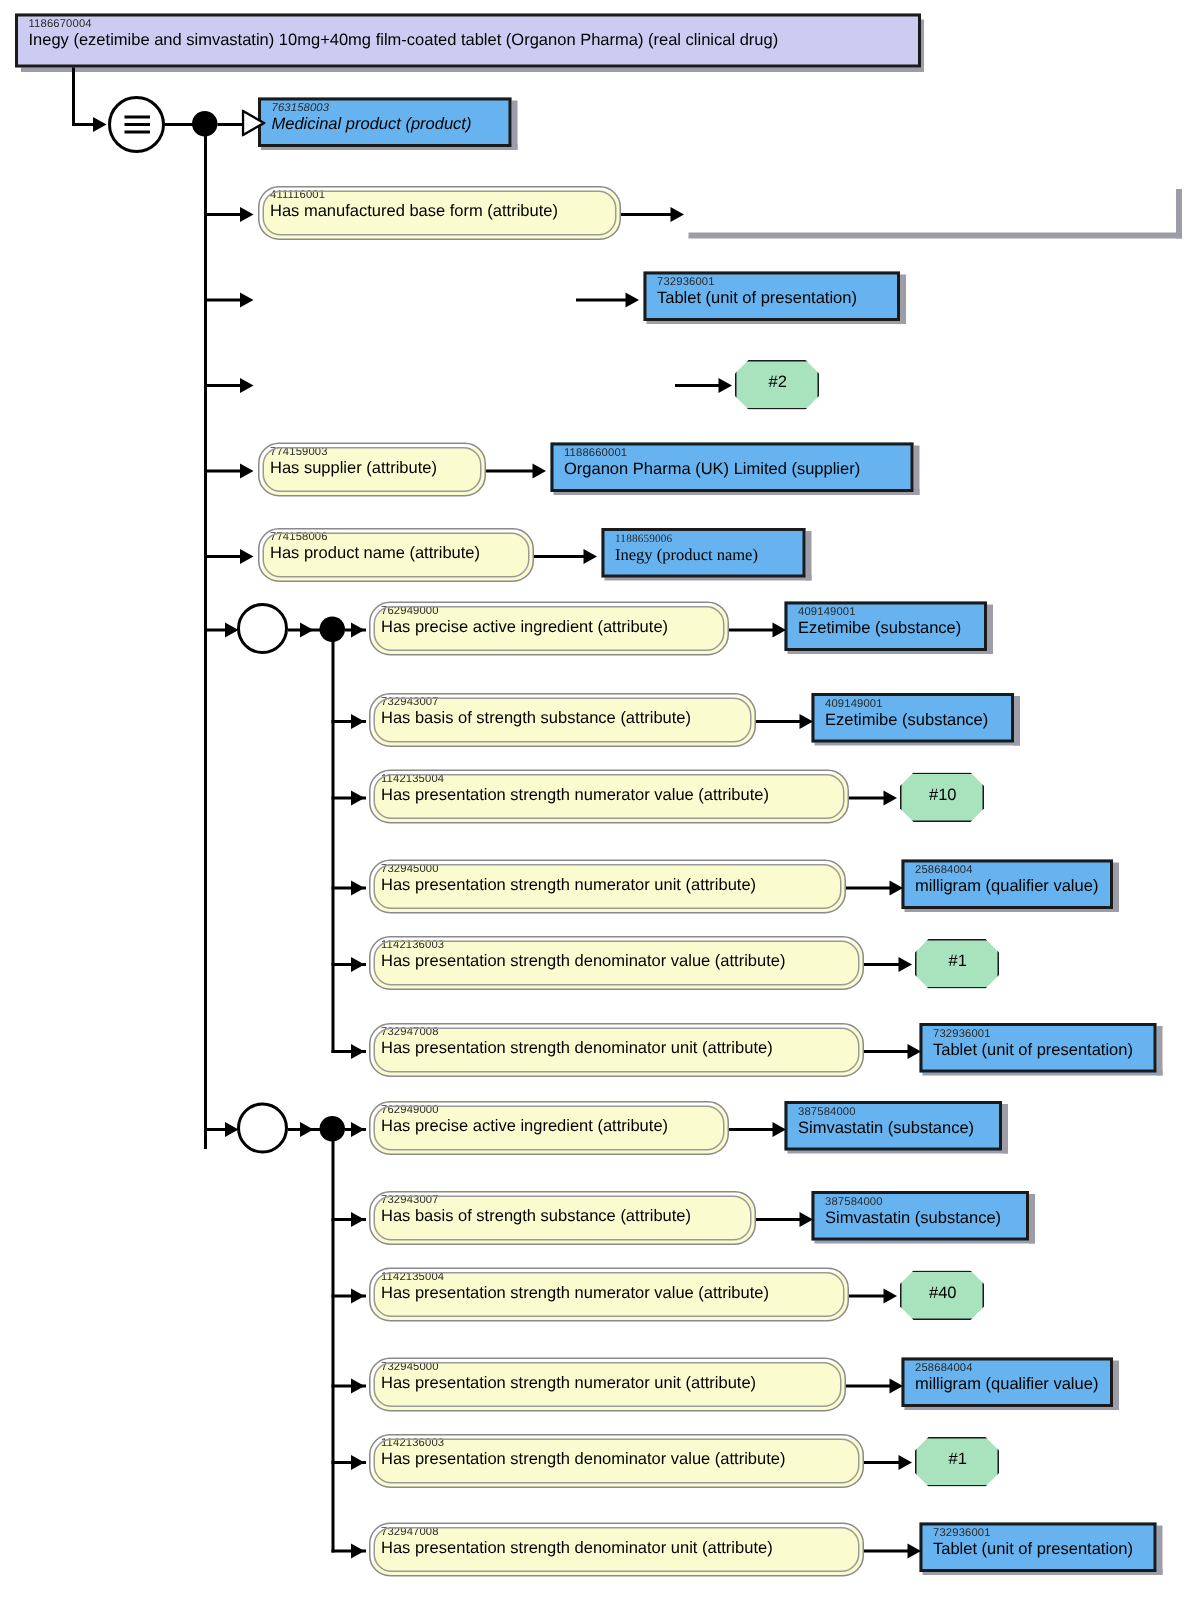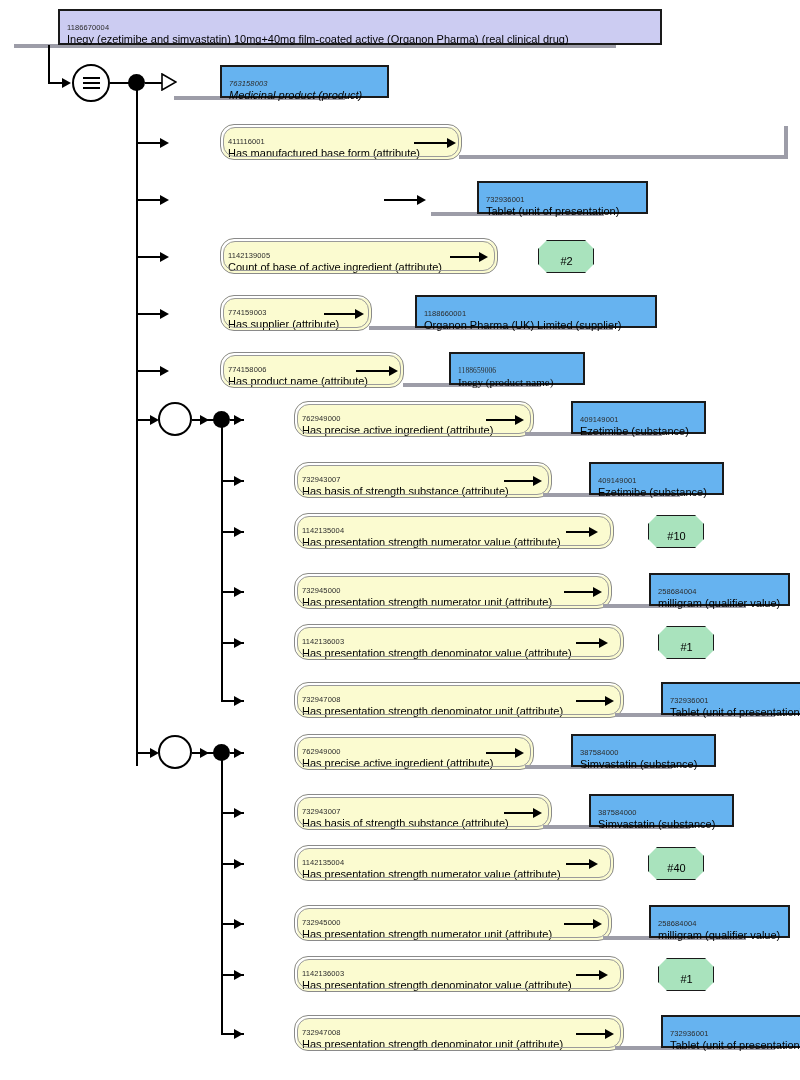--- a/index.html
+++ b/index.html
@@ -9,23 +9,22 @@
     background: #ffffff;
     font-family: "Liberation Sans", sans-serif;
     overflow: hidden;
   }
   #canvas { position: relative; width: 800px; height: 1080px; }
 
   
   .node {
     position: absolute;
     border: 2px solid #1a1a1a;
-    padding: 13px 6px 4px 7px;
+    padding: 1px 6px 4px 7px;
     line-height: 1.12;
-    margin-left: 48px;
   }
   .node .sctid {
     font-size: 7.5px;
     color: #2b2b2b;
     letter-spacing: .1px;
     display: block;
     margin-bottom: 1px;
   }
   .node .term {
     font-size: 11px;
@@ -130,21 +129,21 @@
 </style>
 </head>
 <body>
 
 <div id="canvas">
 
   <div class="shadow-rect" style="left:612px;top:13px;width:4px;height:35px;"></div>
   <div class="shadow-rect" style="left:14px;top:44px;width:602px;height:4px;"></div>
   <div class="node n-lavender" style="left:10px;top:9px;width:604px;height:36px;">
     <span class="sctid">1186670004</span>
-    <span class="term">Inegy (ezetimibe and simvastatin) 10mg+40mg film-coated active (Organon Pharma) (real clinical drug)</span>
+    <span class="term">Inegy (ezetimibe and simvastatin) 10mg+40mg film-coated tablet (Organon Pharma) (real clinical drug)</span>
   </div>
 
   <div class="line-v" style="left:48px;top:45px;height:38px;"></div>
   <div class="line-h" style="left:48px;top:82px;width:16px;"></div>
   <div class="arrow-solid" style="left:62px;top:77.5px;"></div>
 
   <div class="defn-circle" style="left:72px;top:64px;">
     <i></i>
       <i></i>
       <i></i>
@@ -183,24 +182,20 @@
   <div class="arrow-solid" style="left:417px;top:194.5px;"></div>
   <div class="shadow-rect" style="left:600px;top:183px;width:4px;height:33px;"></div>
   <div class="shadow-rect" style="left:431px;top:212px;width:173px;height:4px;"></div>
   <div class="node n-blue" style="left:429px;top:181px;width:171px;height:33px;">
     <span class="sctid">732936001</span>
     <span class="term">Tablet (unit of presentation)</span>
   </div>
 
   <div class="line-h" style="left:137px;top:256px;width:26px;"></div>
   <div class="arrow-solid" style="left:160px;top:251.5px;"></div>
-  <div class="node n-attr" style="left:172px;top:238px;width:278px;height:36px;">
-    <span class="sctid">1142139005</span>
-    <span class="term">Count of base of active ingredient (attribute)</span>
-  </div>
   <div class="line-h" style="left:450px;top:256px;width:34px;"></div>
   <div class="arrow-solid" style="left:479px;top:251.5px;"></div>
   <div class="node n-value" style="left:490px;top:240px;width:56px;height:33px;">
     <span>#2</span>
   </div>
 
   <div class="line-h" style="left:137px;top:313px;width:26px;"></div>
   <div class="arrow-solid" style="left:160px;top:308.5px;"></div>
   <div class="node n-attr" style="left:172px;top:295px;width:152px;height:36px;">
     <span class="sctid">774159003</span>

